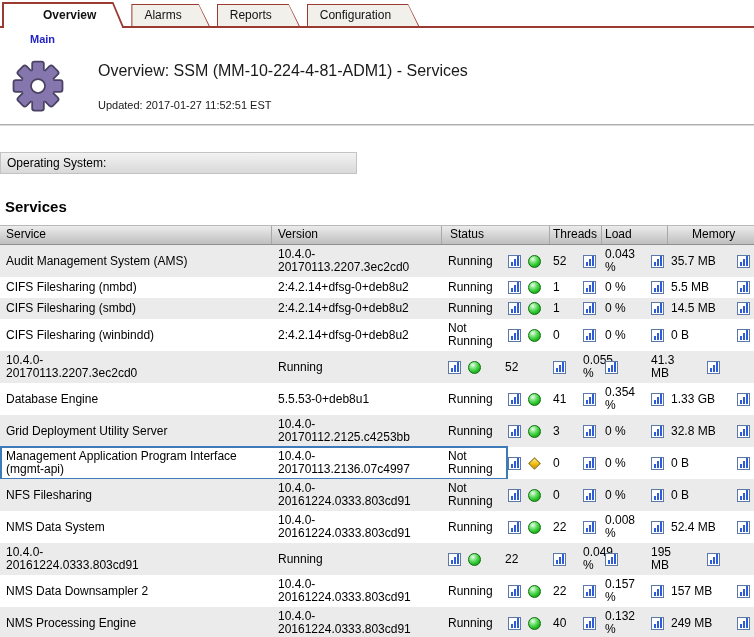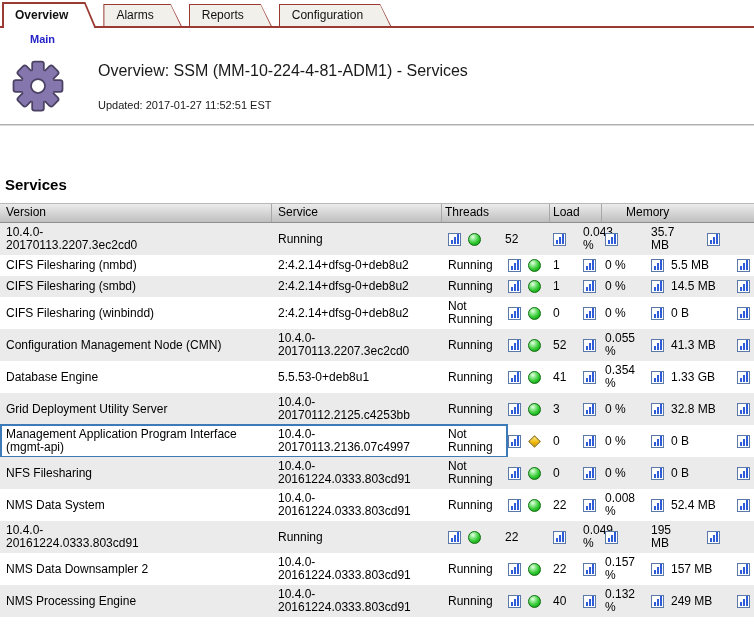--- a/index.html
+++ b/index.html
@@ -10,21 +10,21 @@
   .tabbar{position:relative;height:28px;display:flex;align-items:flex-end;gap:7px;padding-left:2px;box-sizing:border-box;}
   .baseline{position:absolute;left:0;right:0;bottom:0;height:2px;background:#9a3a32;}
   .tab{position:relative;height:22px;margin-bottom:2px;cursor:pointer;}
   .tab .shape{position:absolute;top:0;left:0;right:0;bottom:0;background:#9a3a32;
       clip-path:polygon(0 0,calc(100% - 11px) 0,100% 100%,0 100%);}
   .tab .inner{position:absolute;top:1px;left:1px;right:1px;bottom:0;background:#f2f0ea;
       clip-path:polygon(0 0,calc(100% - 10px) 0,100% 100%,0 100%);}
   .tab .lbl{position:relative;display:flex;align-items:center;height:100%;padding:0 28px 0 13px;color:#111;}
   .tab.active{height:26px;margin-bottom:0;z-index:2;}
   .tab.active .inner{top:2px;left:2px;right:2px;background:#fff;}
-  .tab.active .lbl{font-weight:bold;}
+  .tab.active .lbl{font-weight:bold;margin-left:28px;}
 
   
   .subnav{height:22px;display:flex;align-items:center;}
   .mainlink{margin-left:30px;font-size:11px;font-weight:bold;color:#2424c8;cursor:pointer;}
 
   
   .titlebar{display:flex;align-items:center;gap:32px;padding:8px 0 2px 10px;}
   .gear{width:56px;height:56px;display:block;flex:0 0 auto;}
   .title{font-size:16px;color:#1a1a1a;}
   .updated{font-size:11px;margin-top:19px;color:#1a1a1a;}
@@ -125,34 +125,37 @@
     </span>
     <div>
       <div class="title">Overview: SSM (MM-10-224-4-81-ADM1) - Services</div>
       <div class="updated">Updated: 2017-01-27 11:52:51 EST</div>
     </div>
   </div>
 
   <hr class="rule">
 
   <div class="os-row">
+    <div class="os-label">Operating System:</div>
   </div>
 
   <div class="svc-heading">Services</div>
 
   <div class="tbl">
     <div class="thead">
+      <div class="th h-service">Service</div>
       <div class="th h-version">Version</div>
-      <div class="th h-service">Service</div>
+      <div class="th h-status">Status</div>
       <div class="th h-threads">Threads</div>
       <div class="th h-load">Load</div>
       <div class="th h-memory">Memory</div>
     </div>
     <div id="tbody">
         <div class="row alt">
+          <div class="cell c-service">Audit Management System (AMS)</div>
           <div class="cell c-version pre">10.4.0-
 20170113.2207.3ec2cd0</div>
           <div class="cell c-status pre">Running</div>
           <div class="cell c-icons">
             <span class="cicon">
               <i style="height: 4px;"></i>
               <i style="height: 7px;"></i>
               <i style="height: 10px;"></i>
             </span>
             <span class="led ok"></span>
@@ -288,21 +291,20 @@
           <div class="cell c-num">0 B</div>
           <div class="cell c-icon right">
             <span class="cicon">
               <i style="height: 4px;"></i>
               <i style="height: 7px;"></i>
               <i style="height: 10px;"></i>
             </span>
           </div>
         </div>
         <div class="row alt">
-          <div class="cell c-service">Configuration Management Node (CMN)</div>
           <div class="cell c-version pre">10.4.0-
 20170113.2207.3ec2cd0</div>
           <div class="cell c-status pre">Running</div>
           <div class="cell c-icons">
             <span class="cicon">
               <i style="height: 4px;"></i>
               <i style="height: 7px;"></i>
               <i style="height: 10px;"></i>
             </span>
             <span class="led ok"></span>

